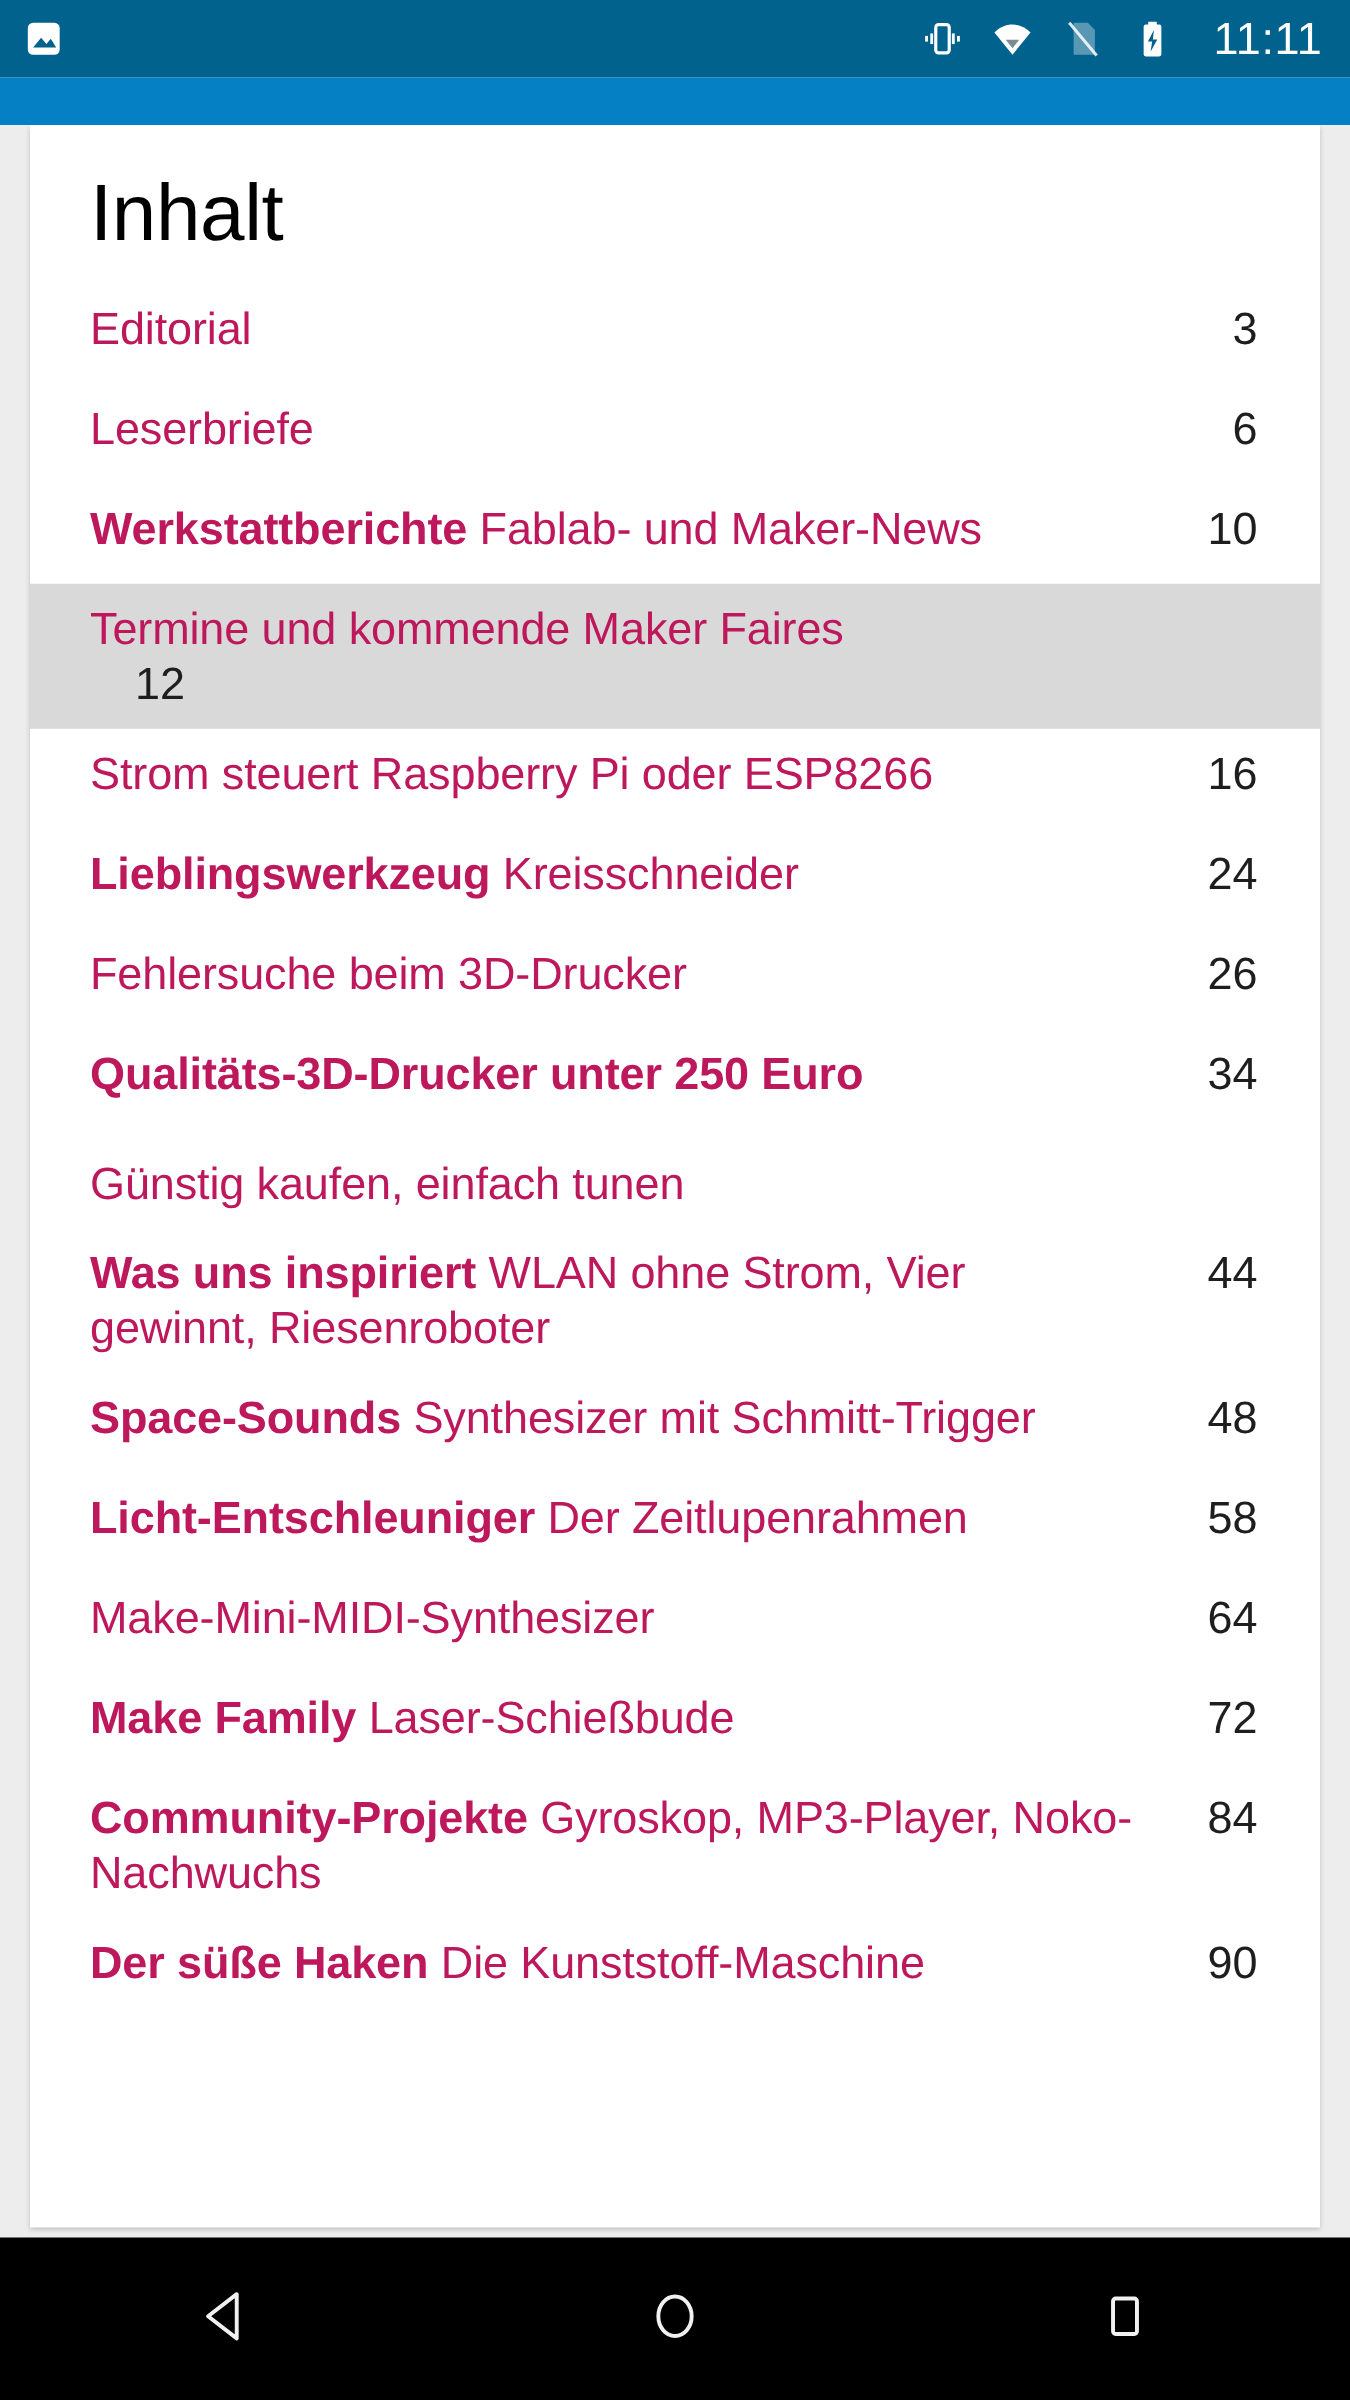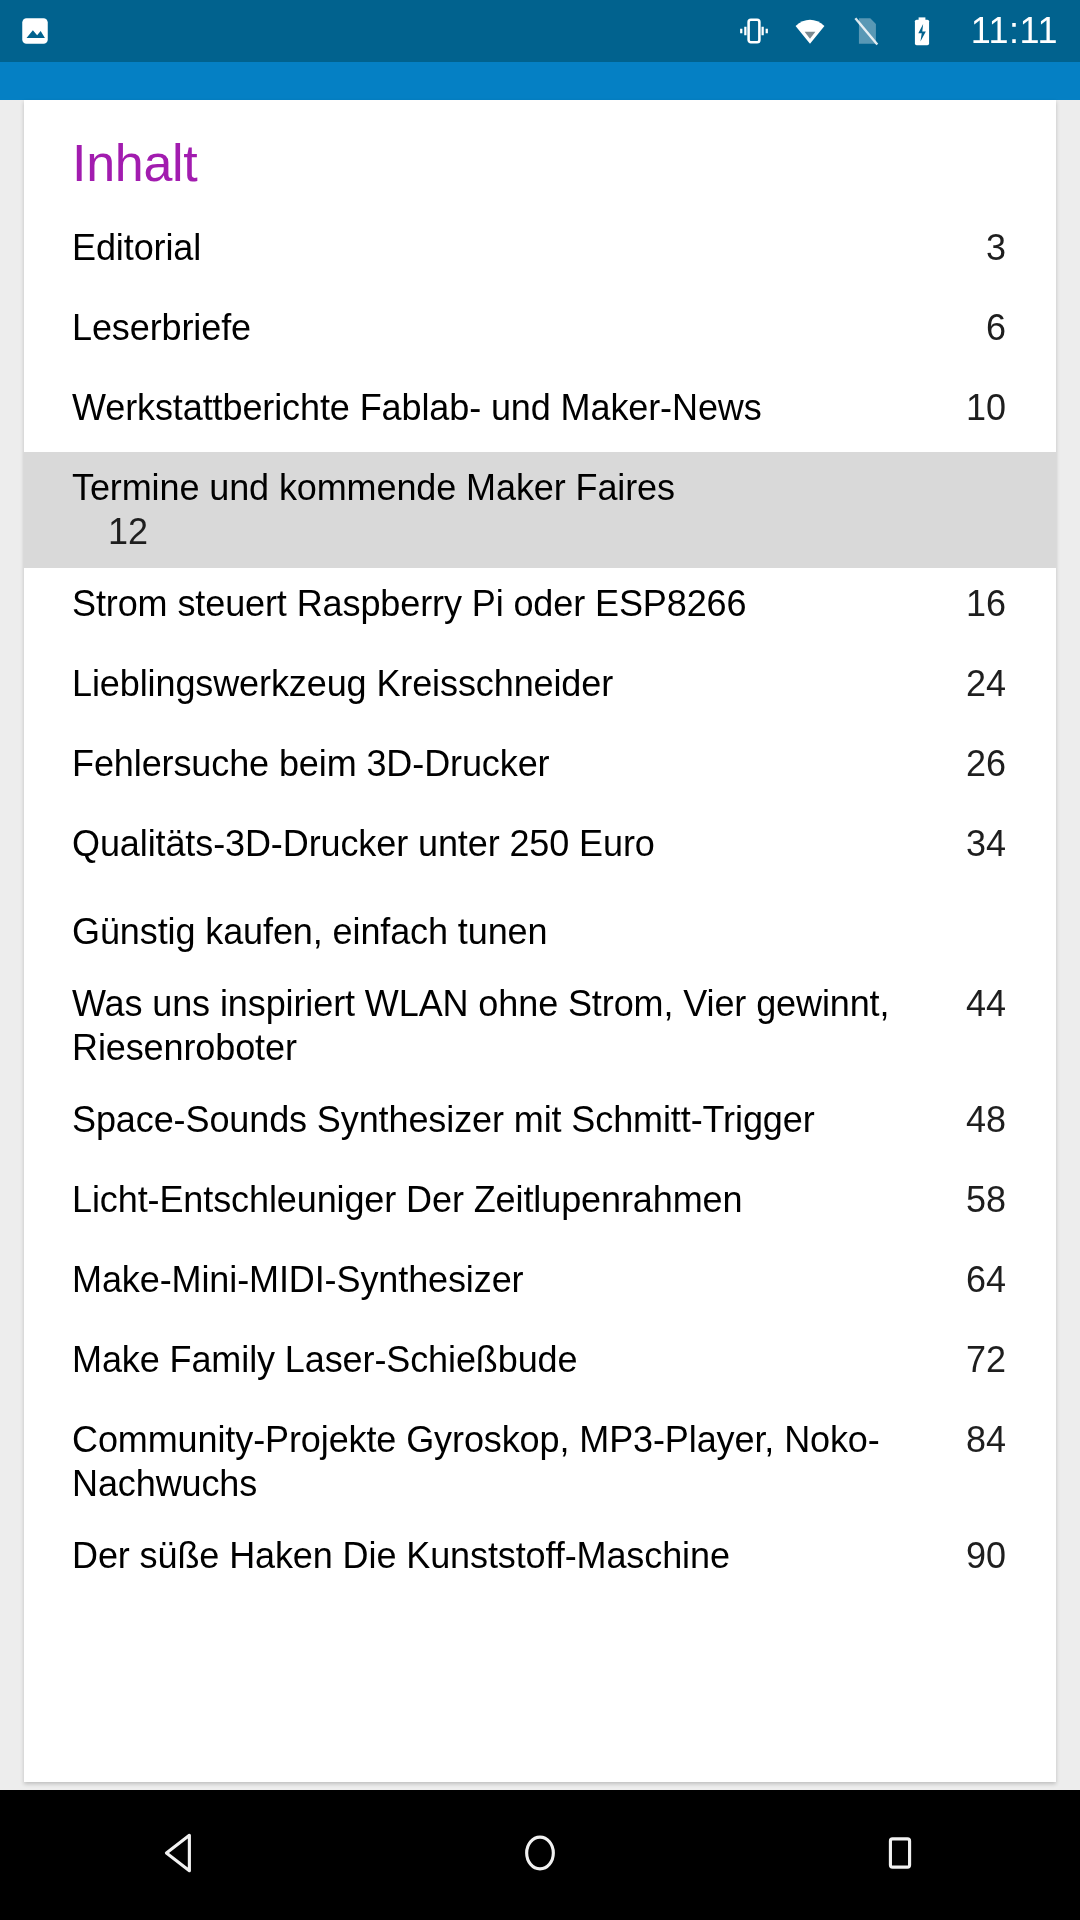--- a/index.html
+++ b/index.html
@@ -52,45 +52,45 @@
     position:absolute;
     top:100px; left:24px;
     width:1032px;
     height:1682px;
     background:#ffffff;
     overflow:hidden;
     box-shadow:0 2px 4px rgba(0,0,0,0.20);
   }
 
   #page-title {
-    font-size:52px;
+    font-size:64px;
     font-weight:400;
-    color:#a21caf;
+    color:#000000;
     padding:32px 0 18px 48px;
     line-height:1.2;
     letter-spacing:-0.3px;
   }
 
   
   .toc-row {
     display:flex;
     align-items:flex-start;
     padding:14px 50px 14px 48px;
     min-height:80px;
   }
   .toc-row.highlight { background:#D9D9D9;flex-direction:column; }
   .toc-text {
     flex:1 1 auto;
     font-size:36px;
     line-height:1.22;
-    color:#000000;
+    color:#be185d;
     padding-right:24px;
     letter-spacing:-0.1px;
   }
-  .toc-text b { font-weight:400; }
+  .toc-text b { font-weight:700; }
   .toc-sub {
     display:block;
     font-weight:400;
     margin-top:44px;
   }
   .toc-page {
     flex:0 0 auto;
     width:76px;
     text-align:right;
     font-size:36px;

